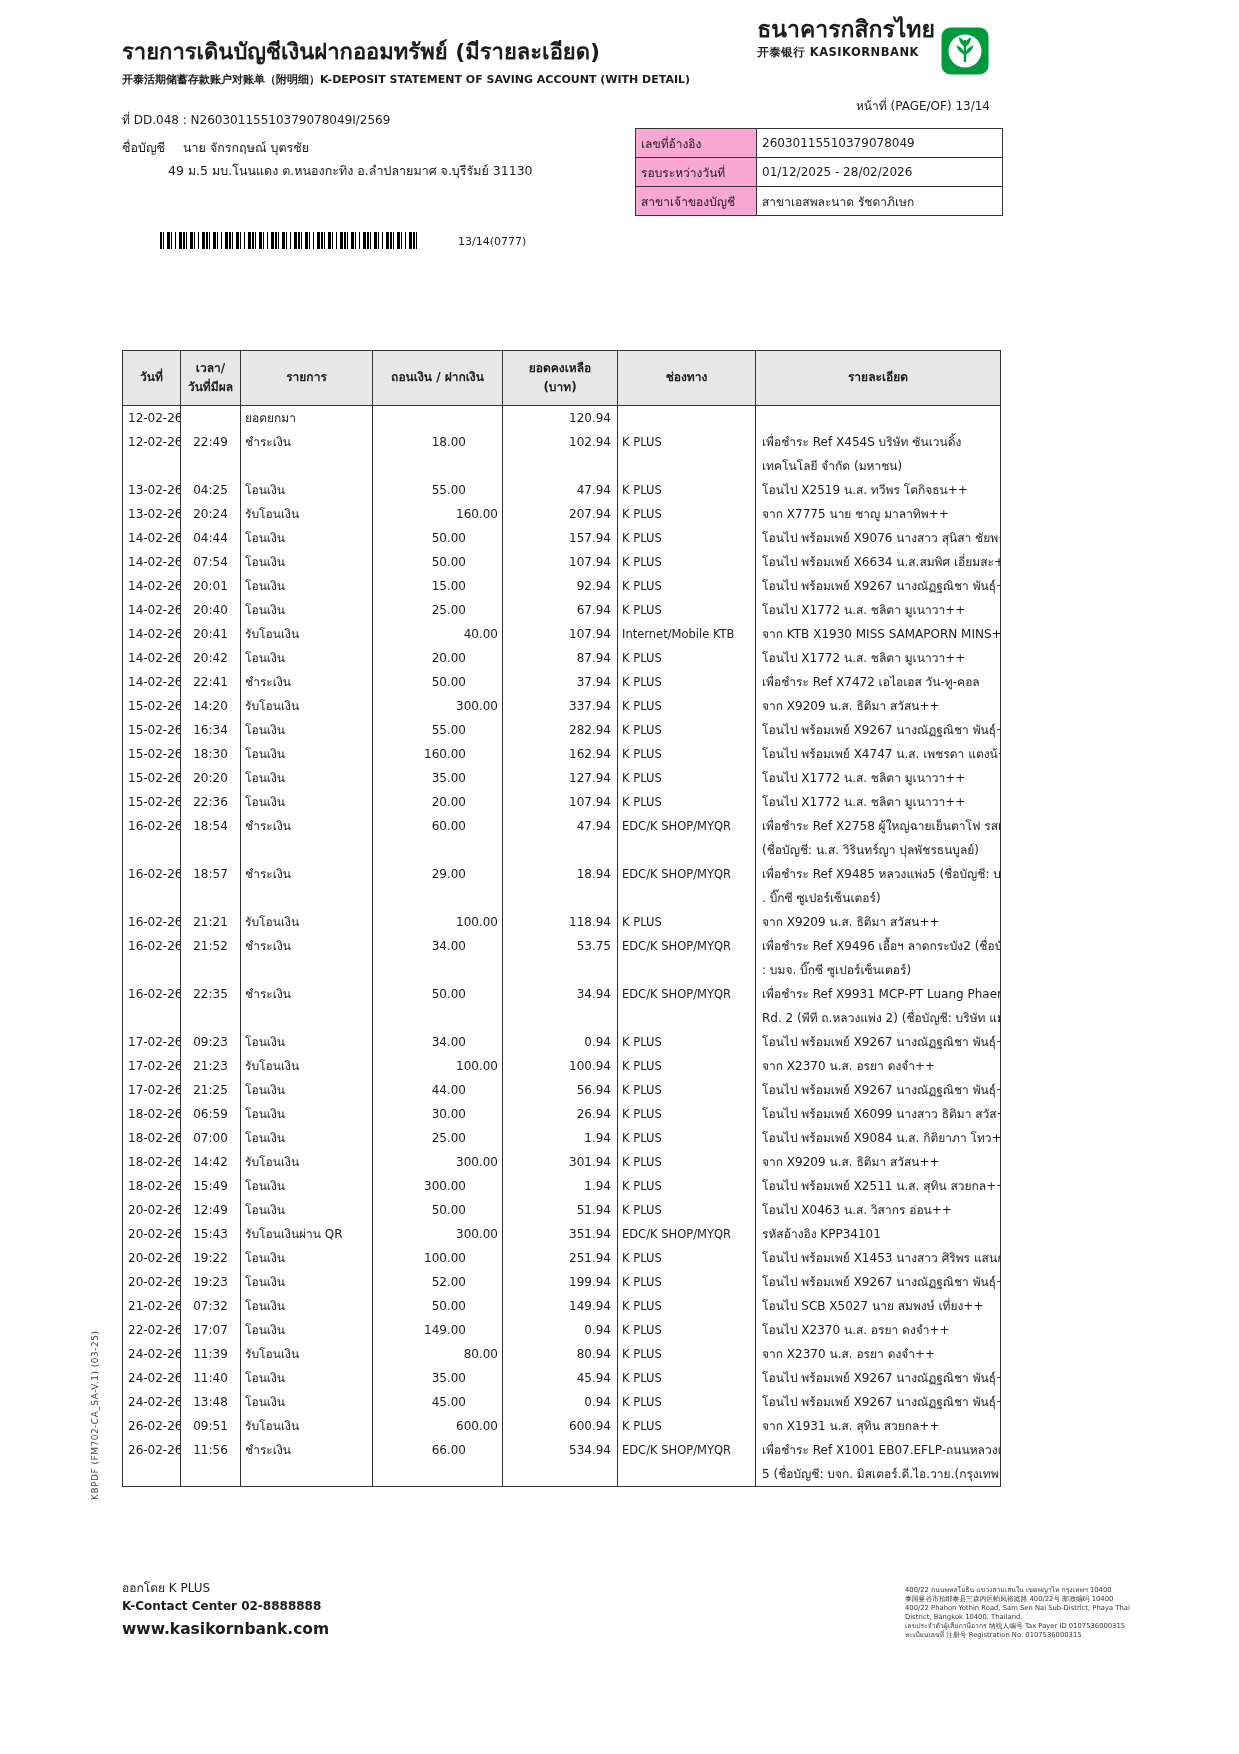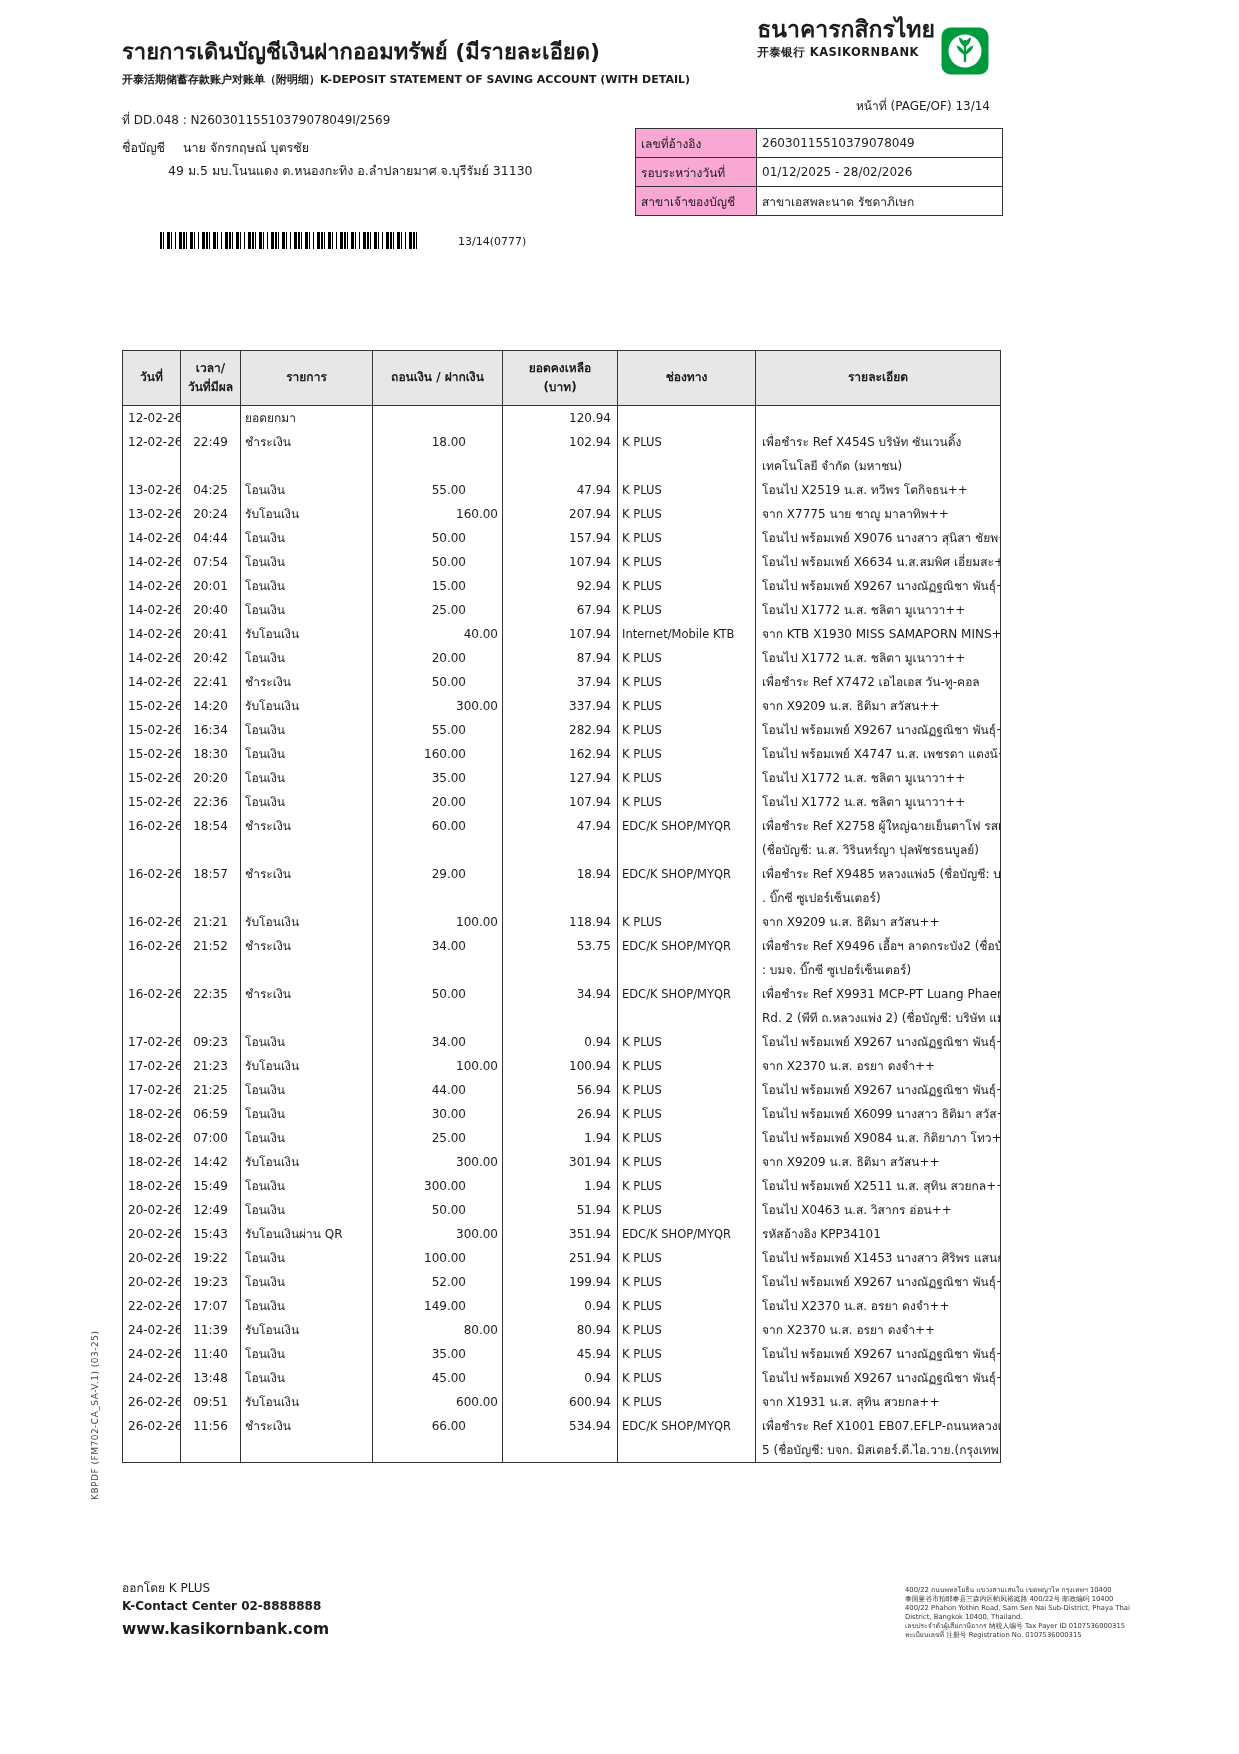--- a/index.html
+++ b/index.html
@@ -881,20 +881,43 @@
           </td>
           <td class="ch">
             <div class="line">K PLUS</div>
           </td>
           <td class="det">
             <div class="line">โอนไป พร้อมเพย์ X9267 นางณัฏฐณิชา พันธุ์++</div>
           </td>
         </tr>
         <tr style="height: 24px;">
           <td class="date">
+            <div class="line">21-02-26</div>
+          </td>
+          <td class="time">
+            <div class="line">07:32</div>
+          </td>
+          <td class="desc">
+            <div class="line">โอนเงิน</div>
+          </td>
+          <td class="amt">
+            <div class="line wd">50.00</div>
+          </td>
+          <td class="bal">
+            <div class="line">149.94</div>
+          </td>
+          <td class="ch">
+            <div class="line">K PLUS</div>
+          </td>
+          <td class="det">
+            <div class="line">โอนไป SCB X5027 นาย สมพงษ์ เที่ยง++</div>
+          </td>
+        </tr>
+        <tr style="height: 24px;">
+          <td class="date">
             <div class="line">22-02-26</div>
           </td>
           <td class="time">
             <div class="line">17:07</div>
           </td>
           <td class="desc">
             <div class="line">โอนเงิน</div>
           </td>
           <td class="amt">
             <div class="line wd">149.00</div>

